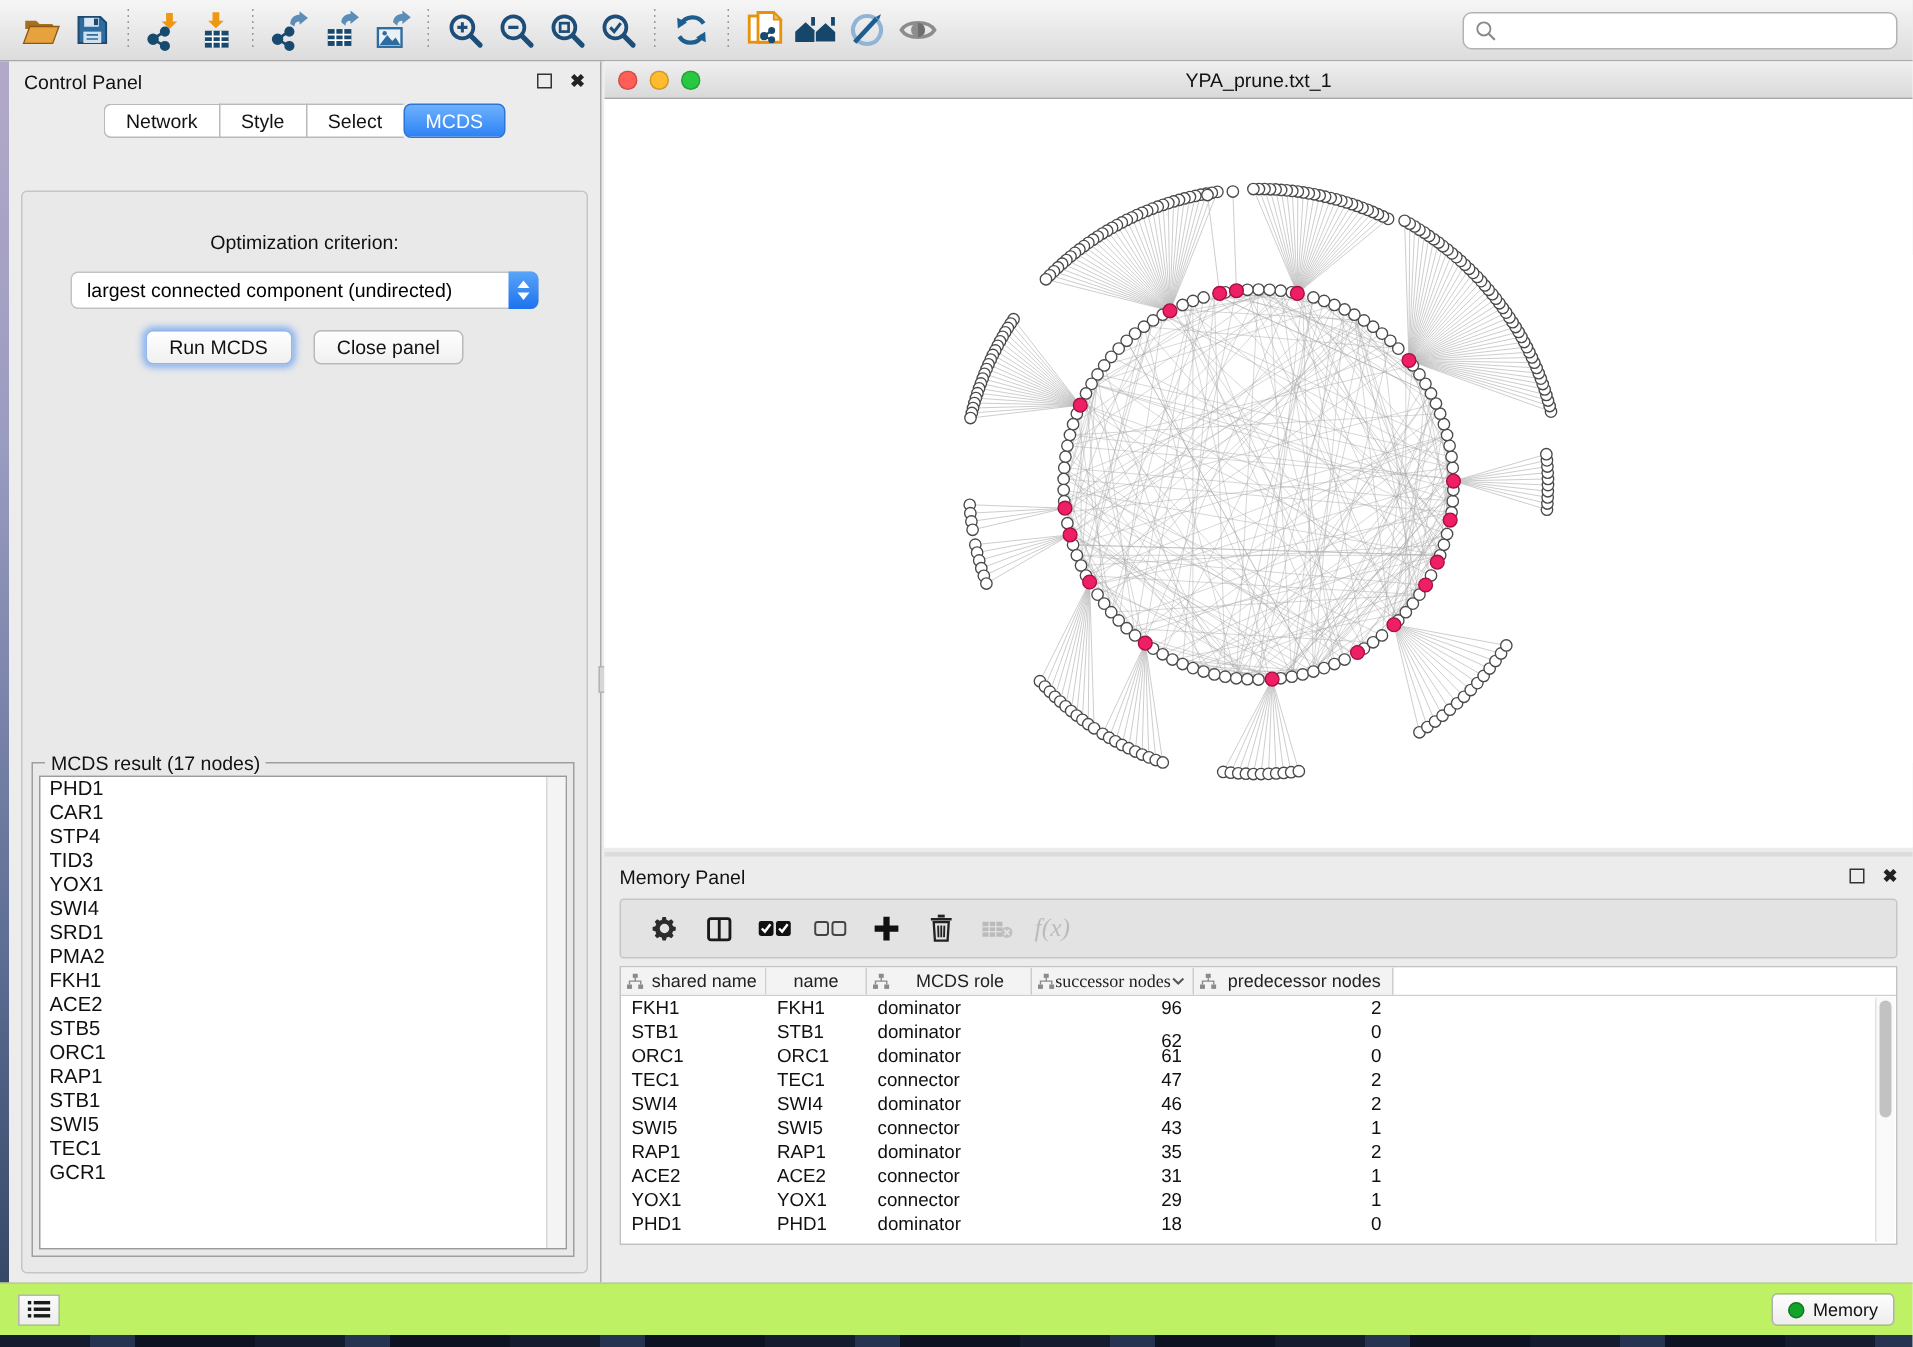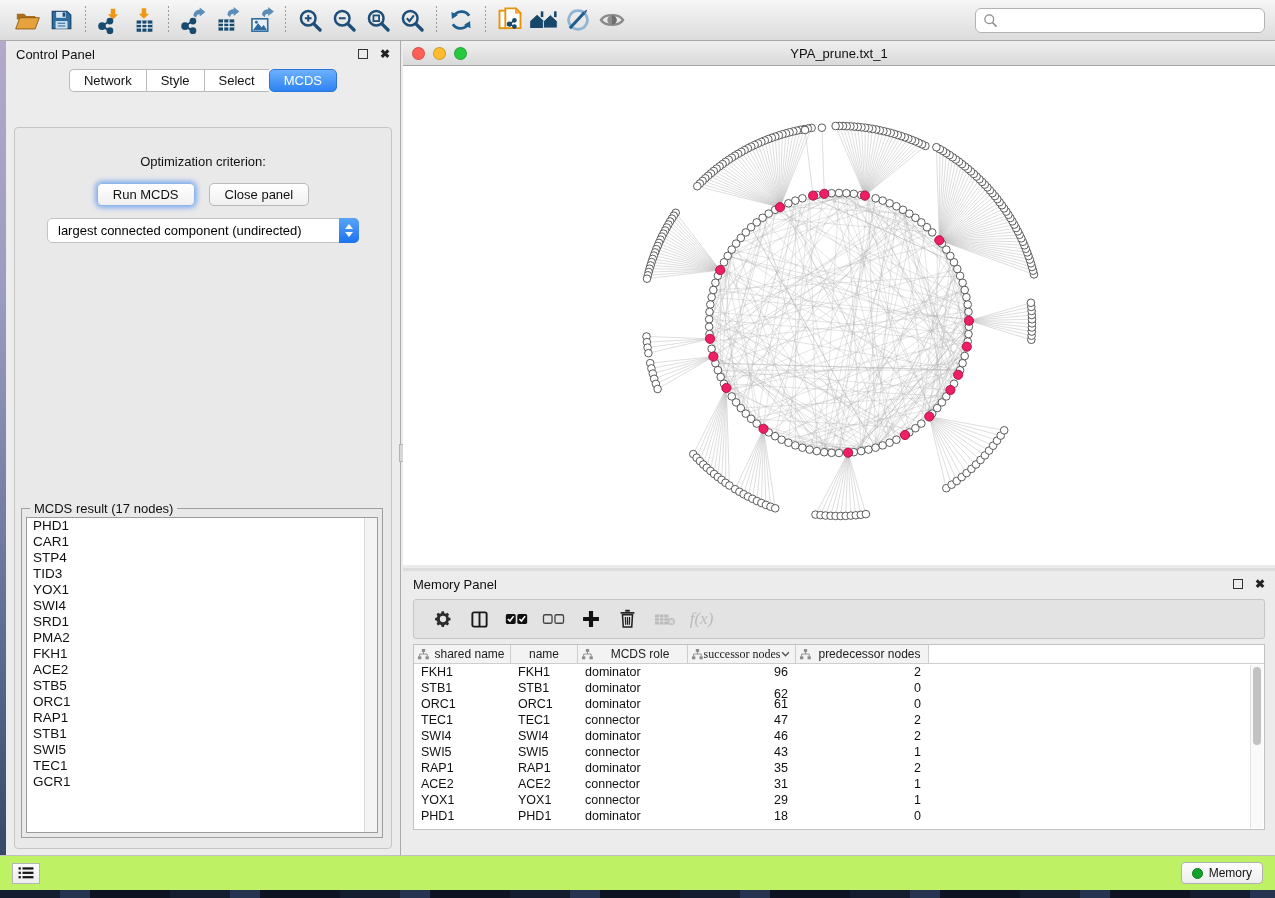--- a/index.html
+++ b/index.html
@@ -292,30 +292,30 @@
     <span class="close-ico">✖</span>
   </div>
   <div id="control-tabs">
       <div class="seg-tab">Network</div>
       <div class="seg-tab">Style</div>
       <div class="seg-tab">Select</div>
       <div class="seg-tab sel">MCDS</div>
     </div>
   <div id="cp-inner">
     <div id="opt-label">Optimization criterion:</div>
-    <div id="cp-buttons">
-      <button class="mac-btn focus">Run MCDS</button>
-      <button class="mac-btn">Close panel</button>
-    </div>
     <div id="opt-select">
       <span class="val">largest connected component (undirected)</span>
       <span id="opt-stepper">
         <span class="chev-up"></span>
           <span class="chev-dn"></span>
       </span>
+    </div>
+    <div id="cp-buttons">
+      <button class="mac-btn focus">Run MCDS</button>
+      <button class="mac-btn">Close panel</button>
     </div>
     <div id="mcds-group">
       <span id="mcds-legend">MCDS result (17 nodes)</span>
       <div id="mcds-list">
         <div id="mcds-scroll"></div>
       <div class="mcds-item">PHD1</div>
           <div class="mcds-item">CAR1</div>
           <div class="mcds-item">STP4</div>
           <div class="mcds-item">TID3</div>
           <div class="mcds-item">YOX1</div>

